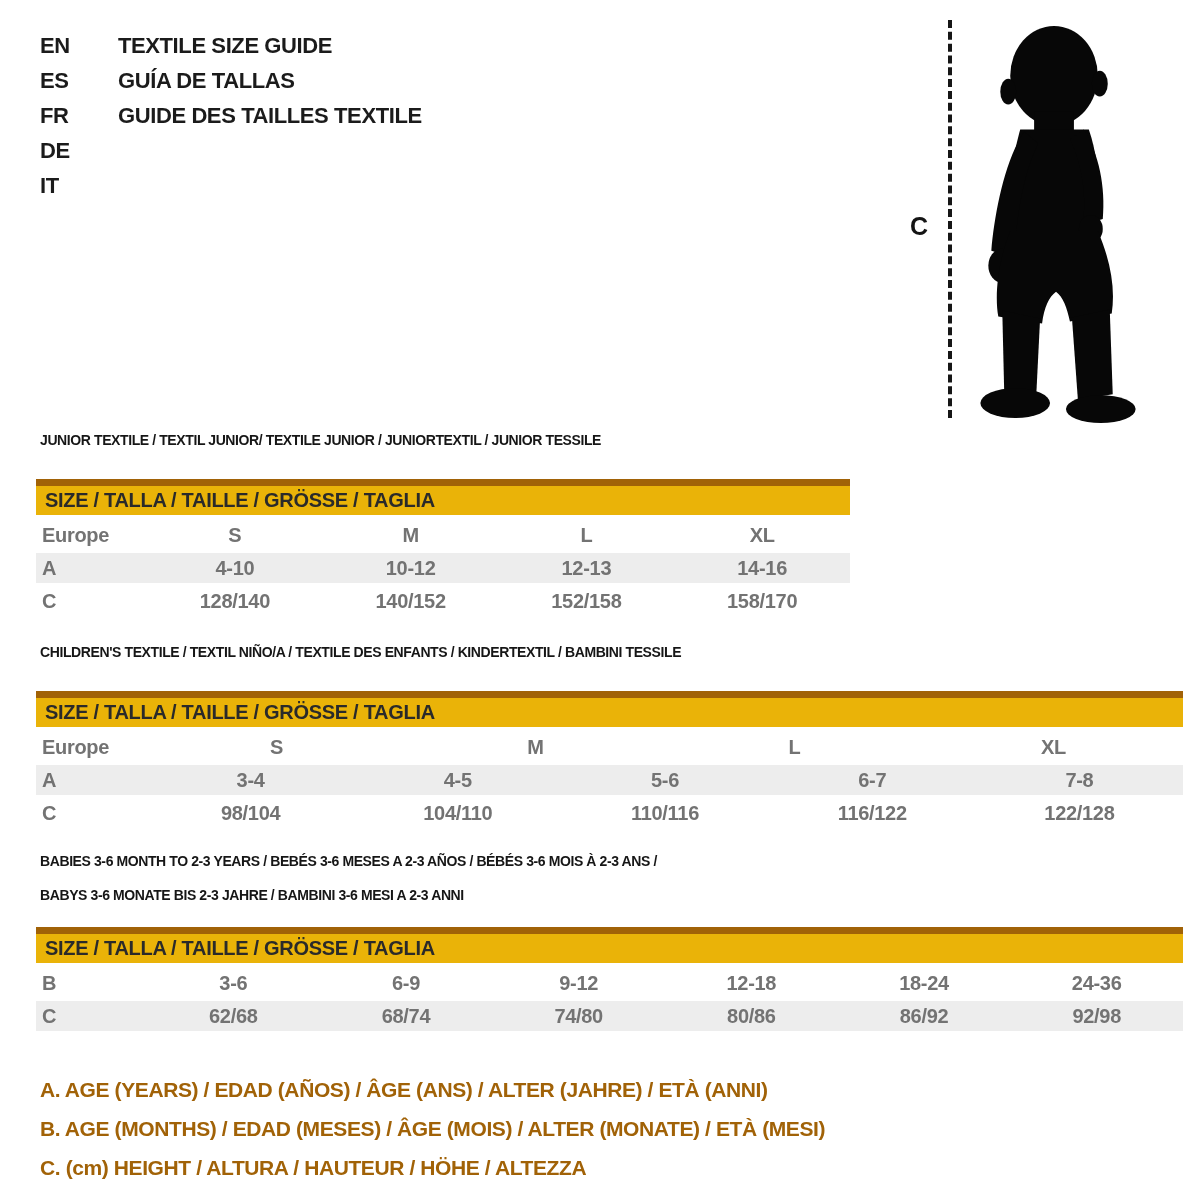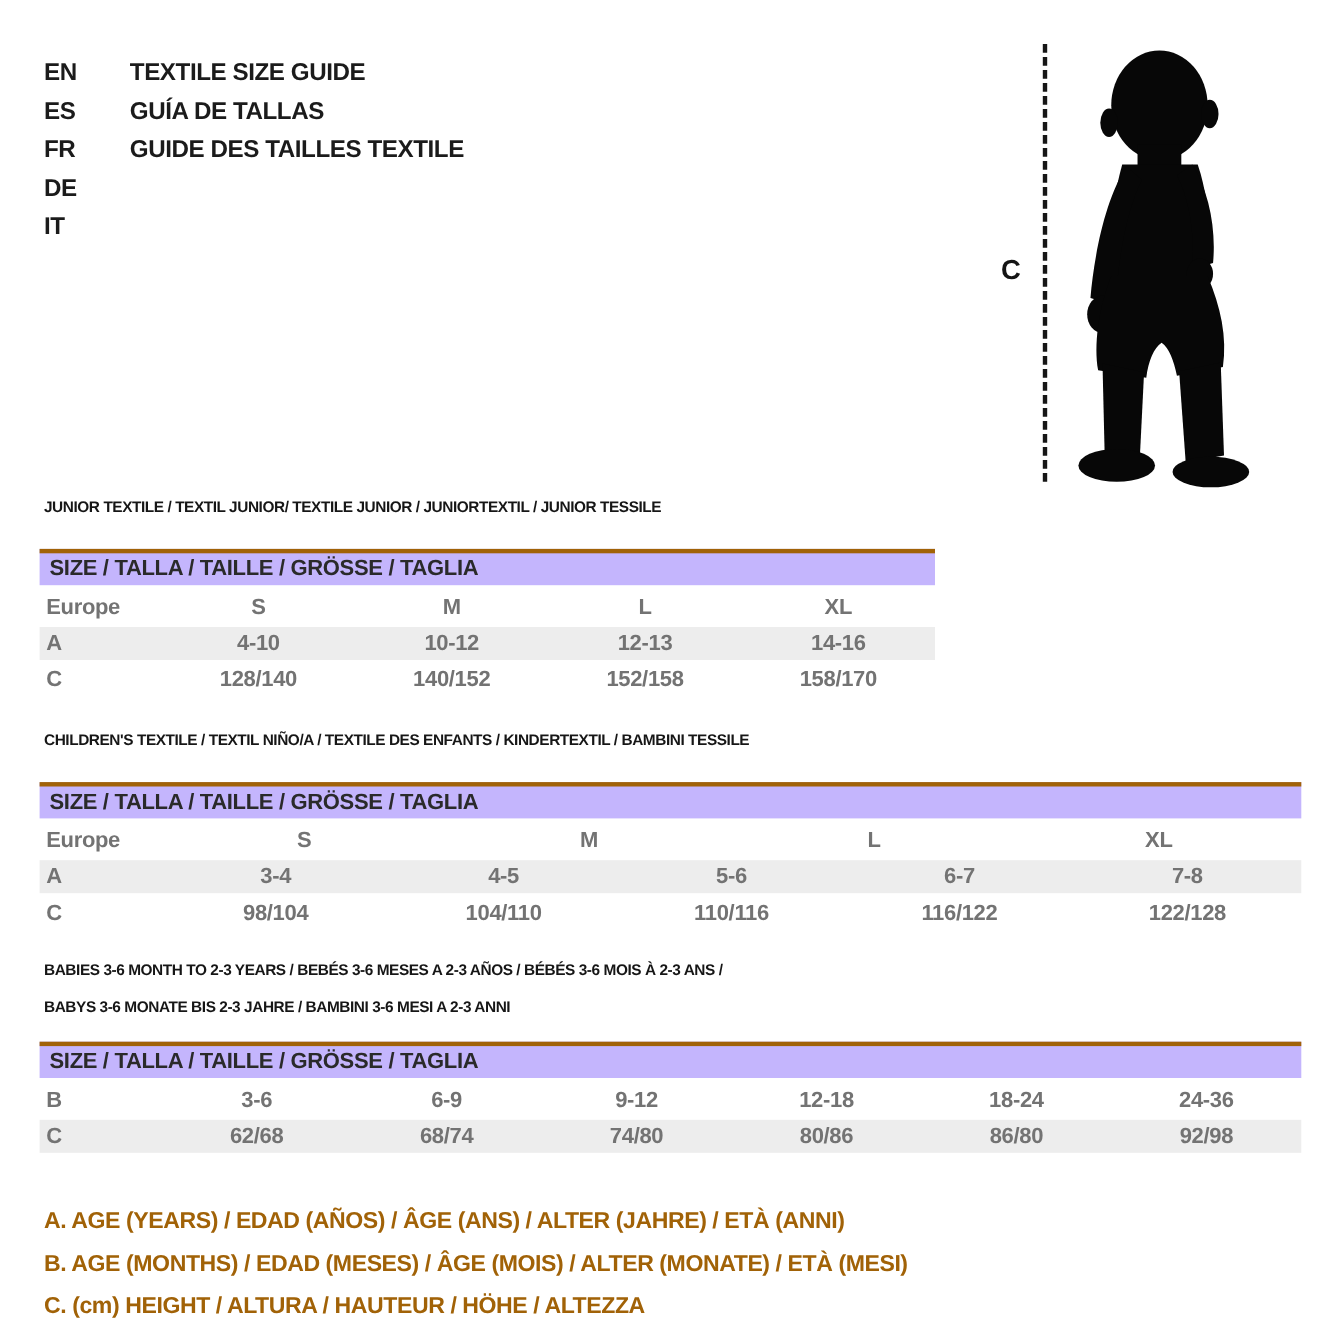--- a/index.html
+++ b/index.html
@@ -1,20 +1,20 @@
 <!DOCTYPE html>
 <html><head>
 <meta charset="utf-8">
 <style>
   html,body{margin:0;padding:0;}
   body{
     width:1200px;height:1200px;background:#ffffff;position:relative;overflow:hidden;
     font-family:"Liberation Sans","DejaVu Sans",sans-serif;color:#1d1d1d;
   }
-  #page{position:absolute;inset:0;margin-top:20px;}
+  #page{position:absolute;inset:0;}
 
   
   #lang-block{position:absolute;top:28px;left:40px;}
   .lang-row{display:flex;line-height:35px;font-size:22px;font-weight:700;letter-spacing:-0.4px;color:#1b1b1b;}
   .lang-code{width:78px;}
   .lang-title{white-space:nowrap;}
 
   
   #figure{position:absolute;top:14px;left:900px;width:256px;height:412px;}
   #c-label{position:absolute;left:10px;top:198px;font-size:25px;font-weight:700;color:#141414;}
@@ -23,21 +23,21 @@
 
   
   .tsec{position:absolute;}
   #sec-junior{top:424px;left:36px;width:814px;}
   #sec-children{top:636px;left:36px;width:1147px;}
   #sec-babies{top:844px;left:36px;width:1147px;}
   .table-title-line{font-size:14px;font-weight:700;line-height:33px;letter-spacing:-0.4px;color:#161616;padding-left:4px;white-space:nowrap;}
   #sec-babies .table-title-line{line-height:34px;}
   .size-table{margin-top:22px;}
   #sec-babies .size-table{margin-top:15px;}
-  .band{height:29px;line-height:29px;background:#c4b5fd;border-top:4px solid #a16207;padding-left:9px;
+  .band{height:29px;line-height:29px;background:#eab308;border-top:7px solid #a16207;padding-left:9px;
         font-size:20px;font-weight:700;letter-spacing:-0.3px;color:#2a2a2a;margin-bottom:5px;}
   .trow{display:flex;height:30px;line-height:30px;margin-bottom:3px;font-size:20px;font-weight:700;letter-spacing:-0.3px;color:#737373;}
   .trow.shaded{background:#ededed;}
   .lbl{width:105px;padding-left:6px;flex:none;}
   .cel{flex:1;text-align:center;}
 
   
   #notes{position:absolute;top:1070px;left:40px;}
   .note{font-size:21px;font-weight:700;line-height:39px;letter-spacing:-0.4px;color:#a16207;white-space:nowrap;}
 </style>
@@ -168,21 +168,21 @@
             <div class="cel">12-18</div>
             <div class="cel">18-24</div>
             <div class="cel">24-36</div>
           </div>
           <div class="trow shaded">
             <div class="lbl">C</div>
             <div class="cel">62/68</div>
             <div class="cel">68/74</div>
             <div class="cel">74/80</div>
             <div class="cel">80/86</div>
-            <div class="cel">86/80</div>
+            <div class="cel">86/92</div>
             <div class="cel">92/98</div>
           </div>
         </div>
       </section>
     </div>
 
   <div id="notes">
       <div class="note">A. AGE (YEARS) / EDAD (AÑOS) / ÂGE (ANS) / ALTER (JAHRE) / ETÀ (ANNI)</div>
       <div class="note">B. AGE (MONTHS) / EDAD (MESES) / ÂGE (MOIS) / ALTER (MONATE) / ETÀ (MESI)</div>
       <div class="note">C. (cm) HEIGHT / ALTURA / HAUTEUR / HÖHE / ALTEZZA</div>

